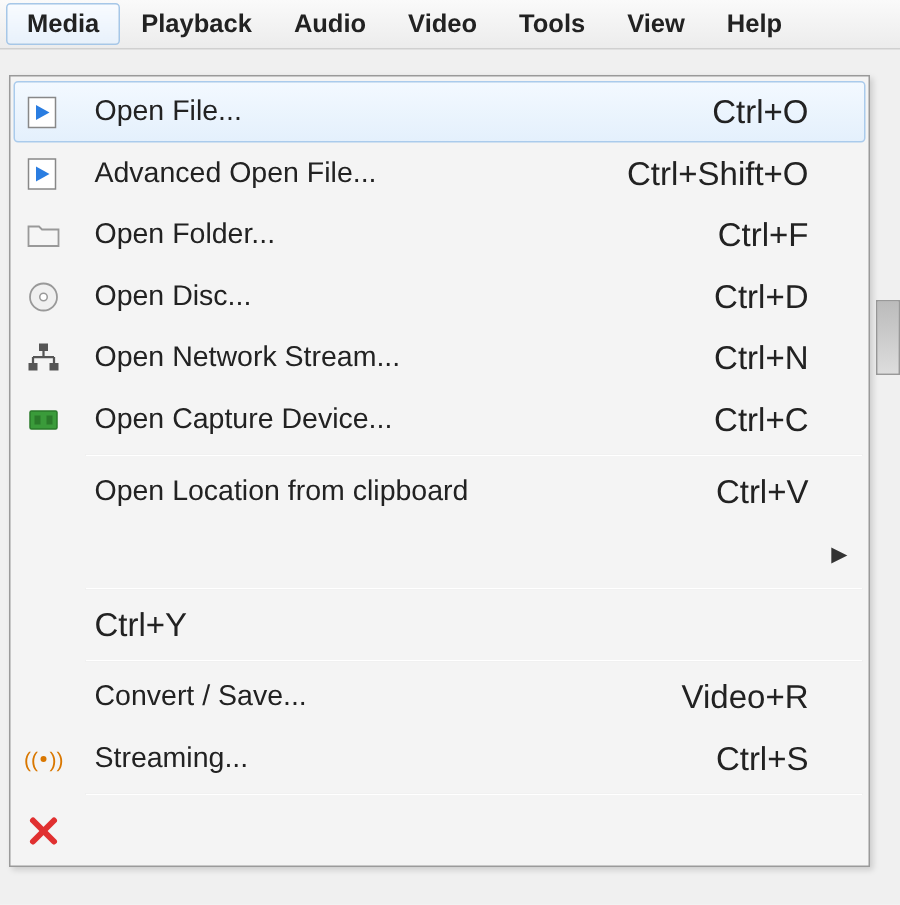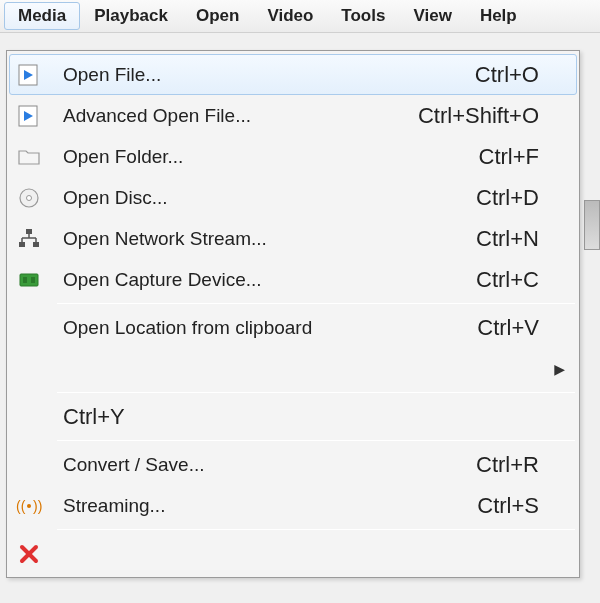--- a/index.html
+++ b/index.html
@@ -103,21 +103,21 @@
       background: linear-gradient(to bottom, #bbb, #ddd);
       border: 1px solid #999;
     }
   </style>
 </head>
 <body>
 
 <div class="menubar">
   <div class="menubar-item active"><span>Media</span></div>
   <div class="menubar-item"><span>Playback</span></div>
-  <div class="menubar-item"><span>Open</span></div>
+  <div class="menubar-item"><span>Audio</span></div>
   <div class="menubar-item"><span>Video</span></div>
   <div class="menubar-item"><span>Tools</span></div>
   <div class="menubar-item"><span>View</span></div>
   <div class="menubar-item"><span>Help</span></div>
 </div>
 
 <div class="right-edge"></div>
 
 <div class="dropdown">
 
@@ -210,21 +210,21 @@
   <div class="menu-item">
     <span class="icon-spacer"></span>
     <span class="menu-shortcut">Ctrl+Y</span>
   </div>
 
   <div class="separator"></div>
 
   <div class="menu-item">
     <span class="icon-spacer"></span>
     <span class="menu-label">Convert / Save...</span>
-    <span class="menu-shortcut">Ctrl+R</span>
+    <span class="menu-shortcut">Video+R</span>
   </div>
 
   <div class="menu-item">
     <span class="menu-icon">
       <svg width="26" height="20" viewBox="0 0 26 20">
           <text x="0" y="15" font-size="14" fill="#d97700" font-family="Arial">((</text>
           <circle cx="13" cy="10" r="2" fill="#d97700"></circle>
           <text x="17" y="15" font-size="14" fill="#d97700" font-family="Arial">))</text>
         </svg>
     </span>

